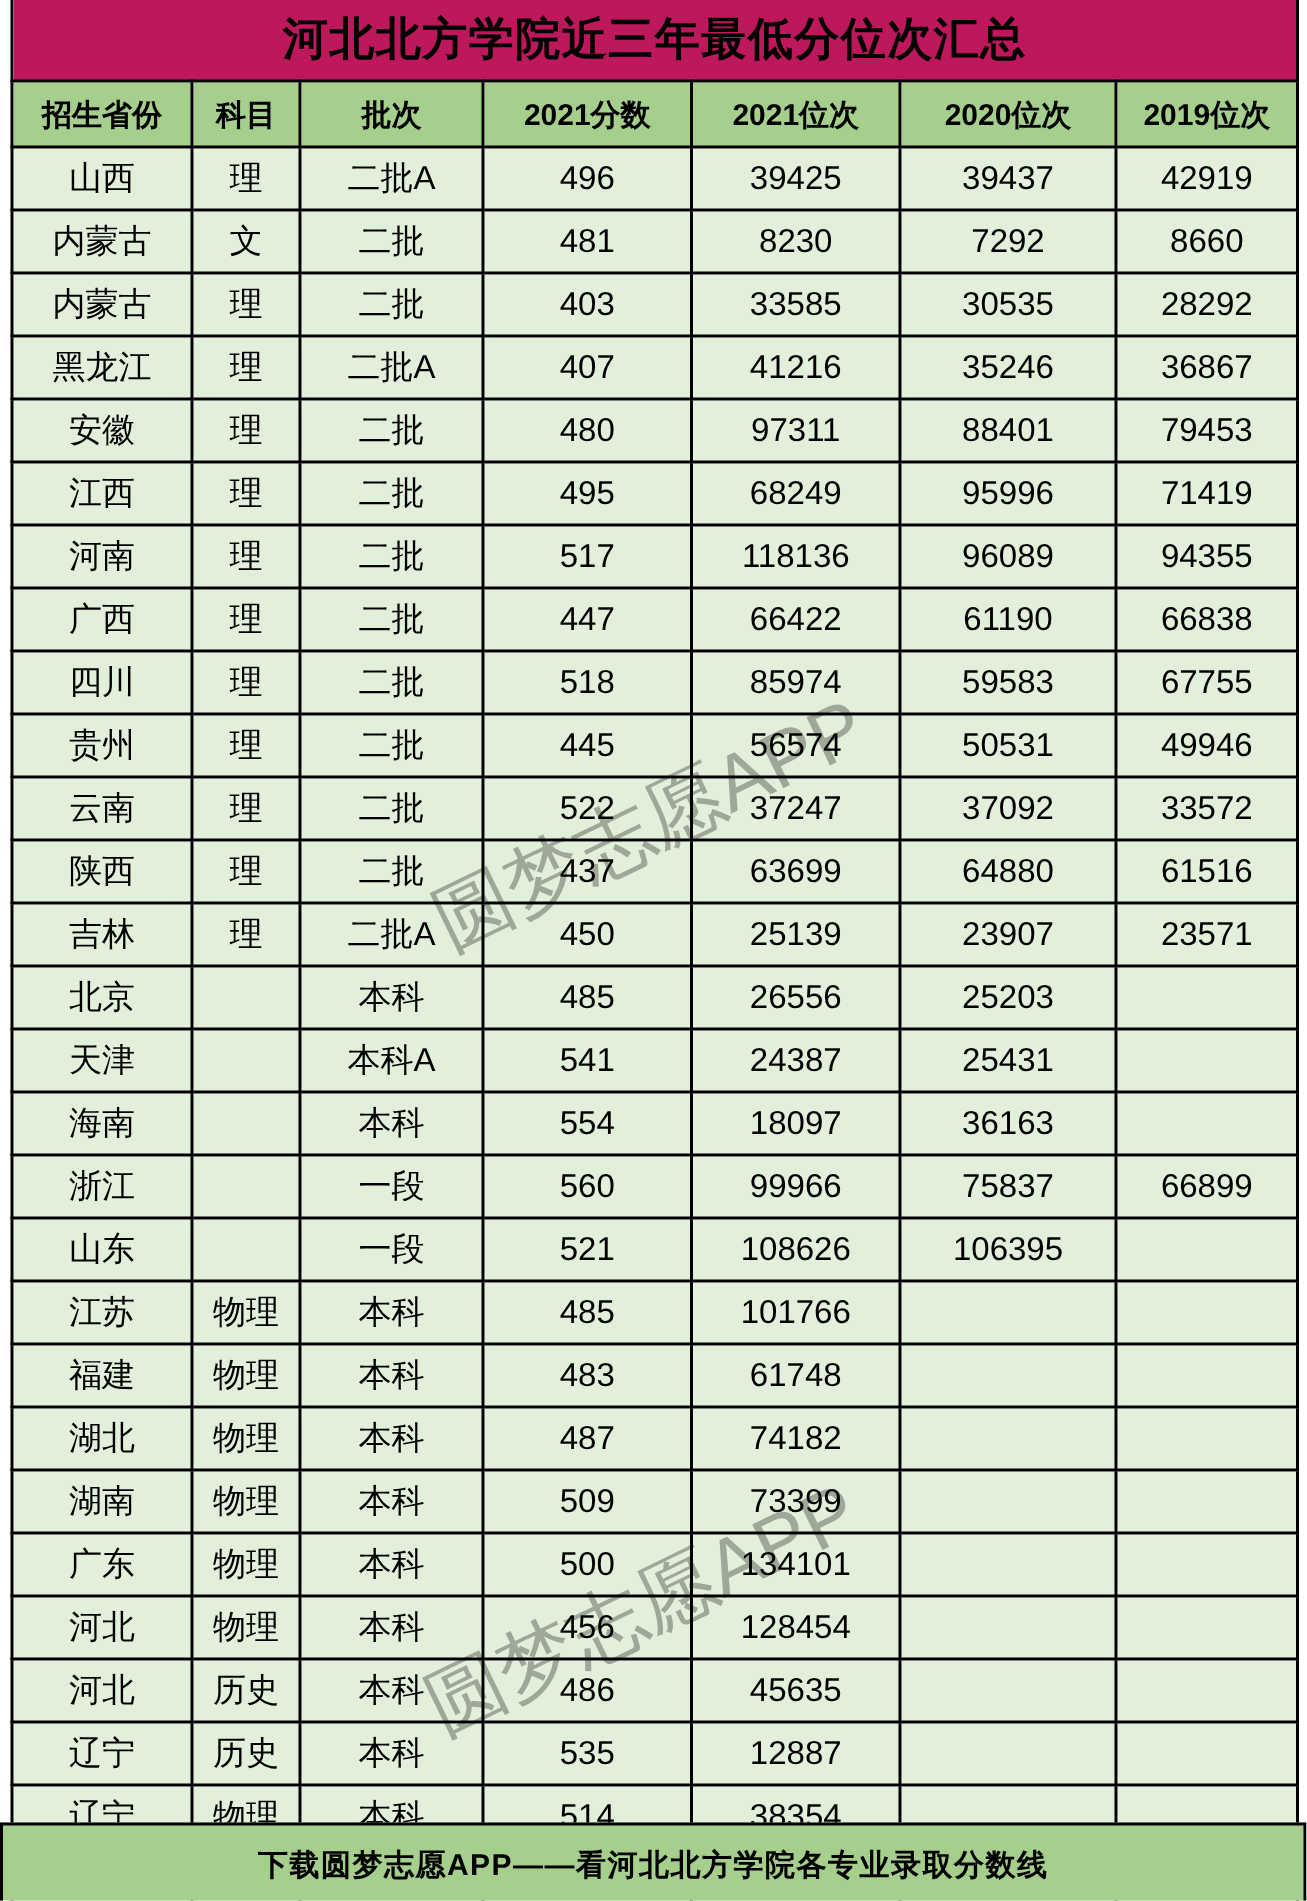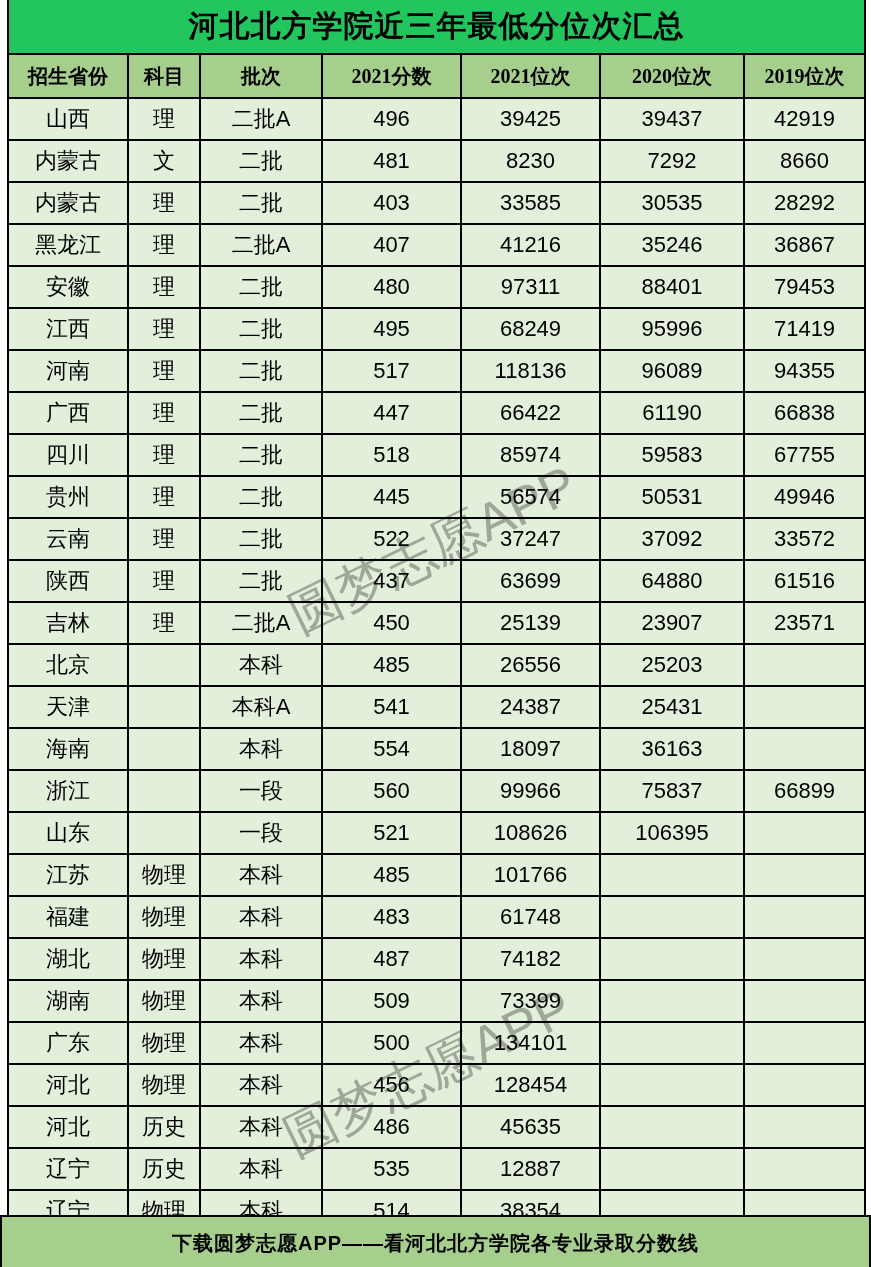--- a/index.html
+++ b/index.html
@@ -15,29 +15,29 @@
     border-collapse:collapse;table-layout:fixed;
   }
   table.score-table th, table.score-table td{
     border:2px solid #000;
     text-align:center;vertical-align:middle;
     color:#000;
     overflow:hidden;white-space:nowrap;
   }
   tr.title-row th{
     border-top:0;
-    background:#22c55e;
+    background:#be185d;
     height:51px;
     font-size:30px;font-weight:bold;
     letter-spacing:1px;
   }
   tr.header-row th{
     background:#a6cf8d;
     height:40px;
-    font-size:20px;font-weight:bold;font-family:Liberation Serif, serif;
+    font-size:20px;font-weight:bold;
   }
   tbody td{
     background:#e2efda;
     height:38px;
     font-size:22px;font-weight:normal;
   }
   .footer-band{
     position:absolute;left:0;top:1215px;width:871px;height:56px;
     box-sizing:border-box;
     background:#a6cf8d;border:2px solid #000;

